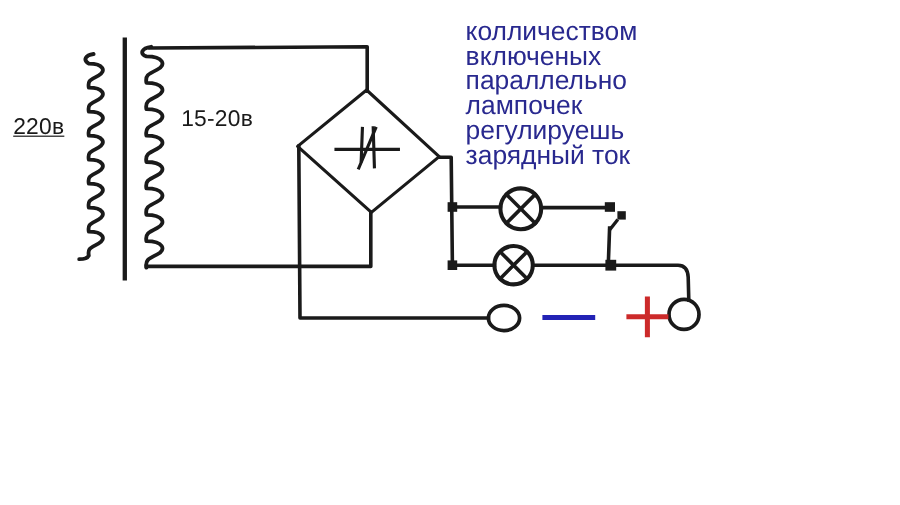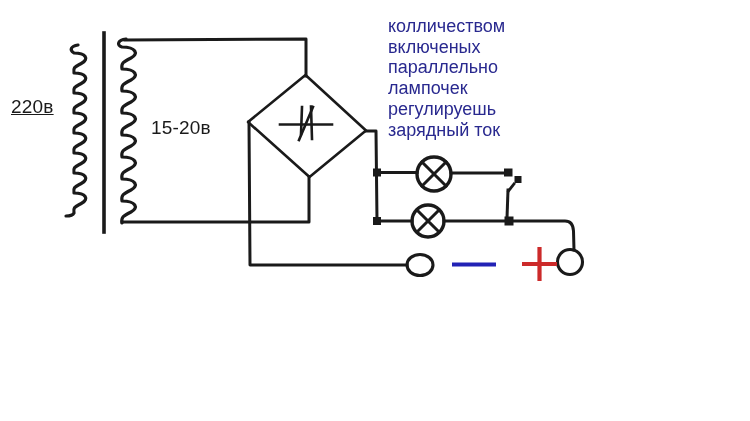--- a/index.html
+++ b/index.html
@@ -19,26 +19,26 @@
   }
   .stage svg{position:absolute;left:0;top:0;}
   .lbl{
     position:absolute;
     color:var(--ink);
     font-size:19px;
     letter-spacing:.2px;
     white-space:nowrap;
   }
   .label-220v{left:11px;top:96px;text-decoration:underline;}
-  .label-15-20v{left:151px;top:89px;margin-top:28px;}
+  .label-15-20v{left:151px;top:89px;}
   .annotation{
     position:absolute;
     left:388px;top:16px;
     color:var(--annotation_text);
-    font-size:18px;
+    font-size:22px;
     line-height:20.7px;
     white-space:pre-line;
   }
   
   .w{stroke:var(--ink);stroke-width:3;fill:none;stroke-linecap:square;stroke-linejoin:round;}
   .coil{stroke:var(--ink);stroke-width:3.2;fill:none;stroke-linecap:round;stroke-linejoin:round;}
   .thin{stroke:var(--ink);stroke-width:2.6;fill:none;stroke-linecap:square;stroke-linejoin:round;}
   .dot{fill:var(--ink);stroke:none;}
   .blue{stroke:var(--negative_symbol);stroke-width:4.2;stroke-linecap:butt;}
   .red{stroke:var(--positive_symbol);stroke-width:4.2;stroke-linecap:butt;}

